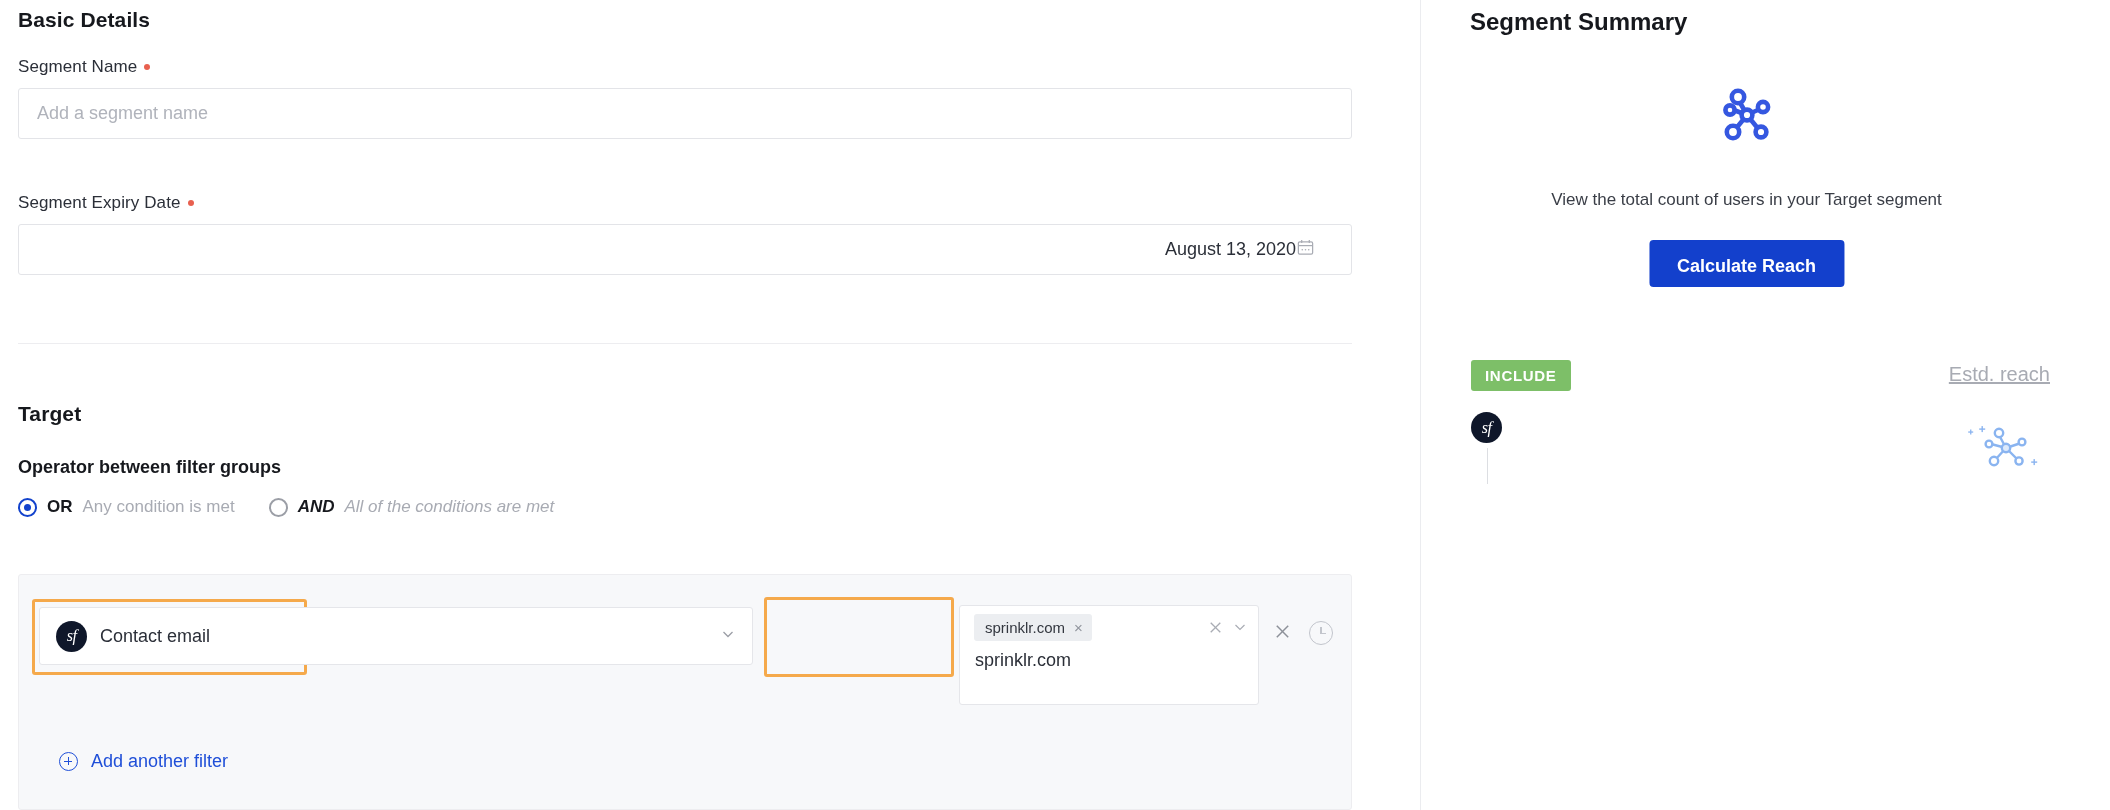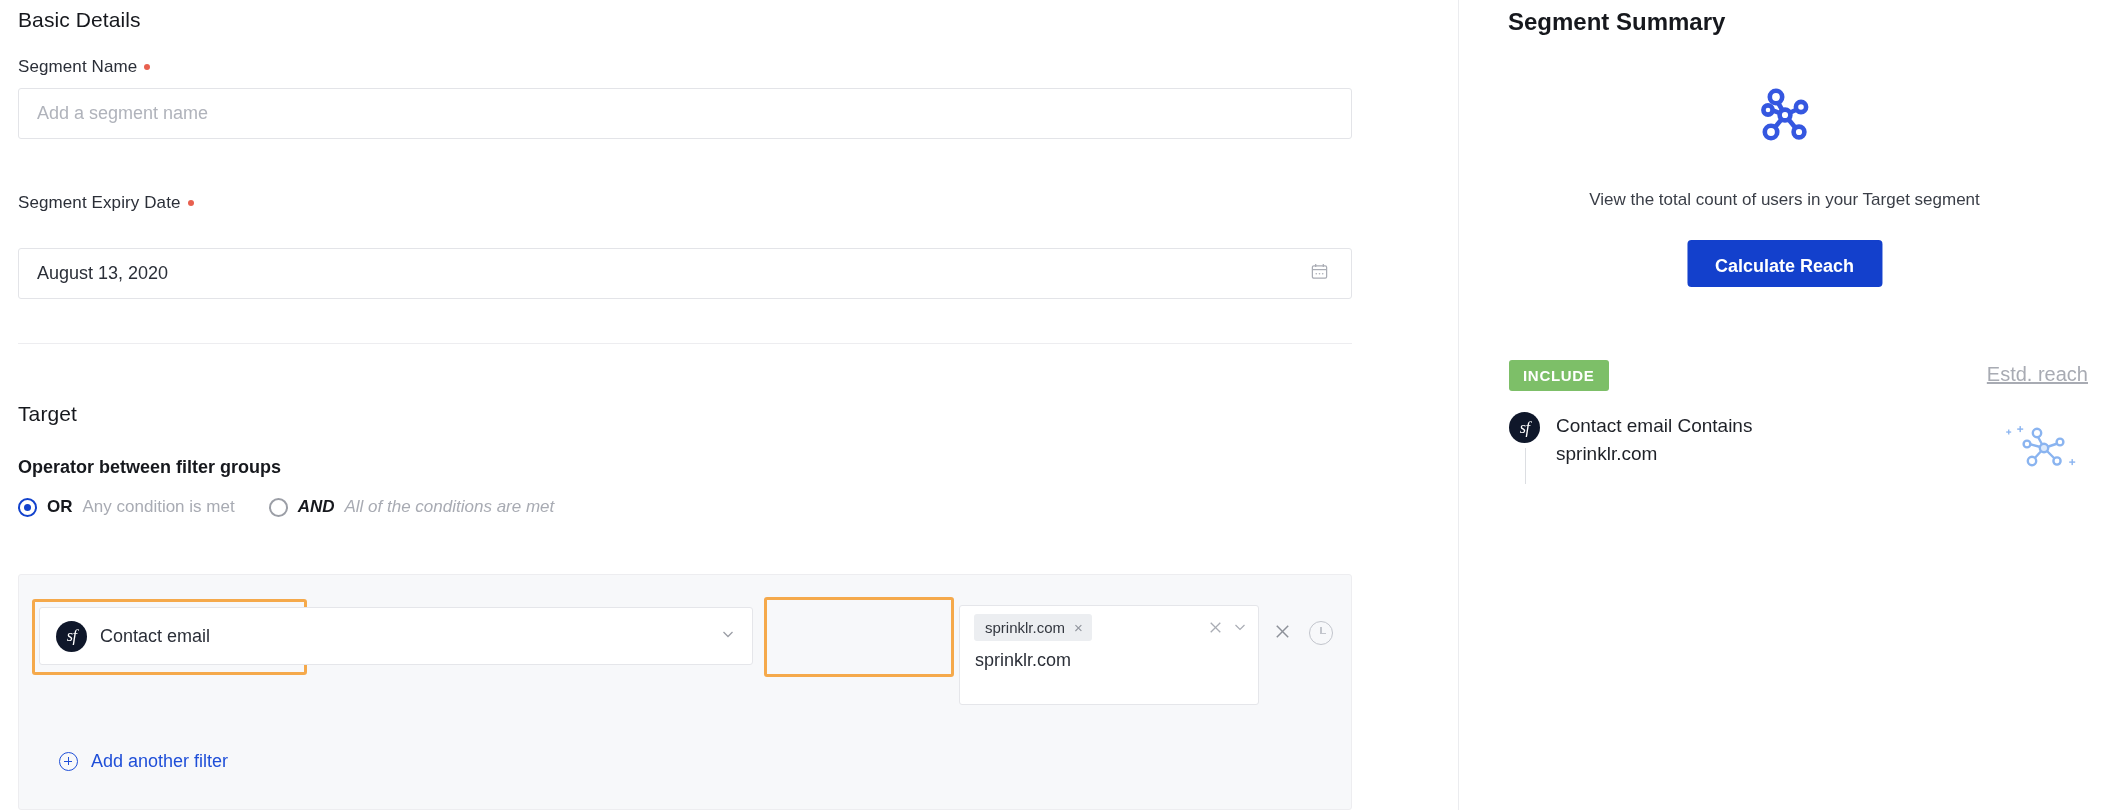--- a/index.html
+++ b/index.html
@@ -43,21 +43,21 @@
     position: absolute;
     left: 0; top: 0;
     width: 1458px;
     height: 810px;
     background: #ffffff;
     padding: 0;
   }
 
   .section-title {
     font-size: 21px;
-    font-weight: normal;
+    font-weight: bold;
     color: #16181d;
     letter-spacing: .1px;
   }
 
   #basic-details-title { position: absolute; left: 18px; top: 8px; }
 
   .field-label {
     font-size: 17px;
     color: #2b2f38;
     letter-spacing: .1px;
@@ -86,21 +86,21 @@
     display: flex;
     align-items: center;
     padding: 0 18px;
     font-size: 18px;
     color: #2b2f38;
   }
   #segment-name-input { top: 88px; }
   #segment-name-input .ph { color: #b0b3bb; font-size: 18px; }
 
   #segment-expiry-label { position: absolute; left: 18px; top: 193px; }
-  #segment-expiry-input { top: 224px; justify-content: space-between; padding-right: 22px; margin-top: 24px; }
+  #segment-expiry-input { top: 224px; justify-content: flex-end; padding-right: 36px; }
   #segment-expiry-input .val { color: #2b2f38; font-size: 18px; }
 
   .divider {
     position: absolute;
     left: 18px;
     top: 343px;
     width: 1334px;
     height: 1px;
     background: #ededf0;
   }
@@ -296,21 +296,21 @@
     content: "";
     position: absolute;
     background: #1f4fd8;
   }
   .plus-circle::before { left: 3.5px; top: 7.7px; width: 8.5px; height: 1.6px; }
   .plus-circle::after  { left: 7.7px; top: 3.5px; width: 1.6px; height: 8.5px; }
 
   
   .right-pane {
     position: absolute;
-    left: 1458px; top: 0;
+    left: 1420px; top: 0;
     width: 652px; height: 810px;
     background: #ffffff;
     border-left: 1px solid #ebecef;
   }
 
   #summary-title {
     position: absolute; left: 49px; top: 8px;
     font-size: 24px; font-weight: bold; color: #16181d;
   }
 
@@ -533,21 +533,20 @@
 
     <div id="include-badge">INCLUDE</div>
 
     <div id="estd-reach-label">Estd. reach</div>
 
     <div class="summary-item">
       <span class="icon-col">
         <span class="sf-badge">sf</span>
         <span class="stem"></span>
       </span>
-      <span class="txt">Contact email Contains sprinklr.com</span>
     </div>
 
     <div id="estd-reach-illus">
       <svg width="74" height="62" viewBox="0 0 74 62" fill="none">
         <g stroke="#8ab4f0" stroke-width="2.4" stroke-linecap="round">
           <line x1="40" y1="33" x2="33" y2="20"></line>
           <line x1="40" y1="33" x2="55" y2="28"></line>
           <line x1="40" y1="33" x2="25" y2="29"></line>
           <line x1="40" y1="33" x2="29" y2="45"></line>
           <line x1="40" y1="33" x2="52" y2="45"></line>

